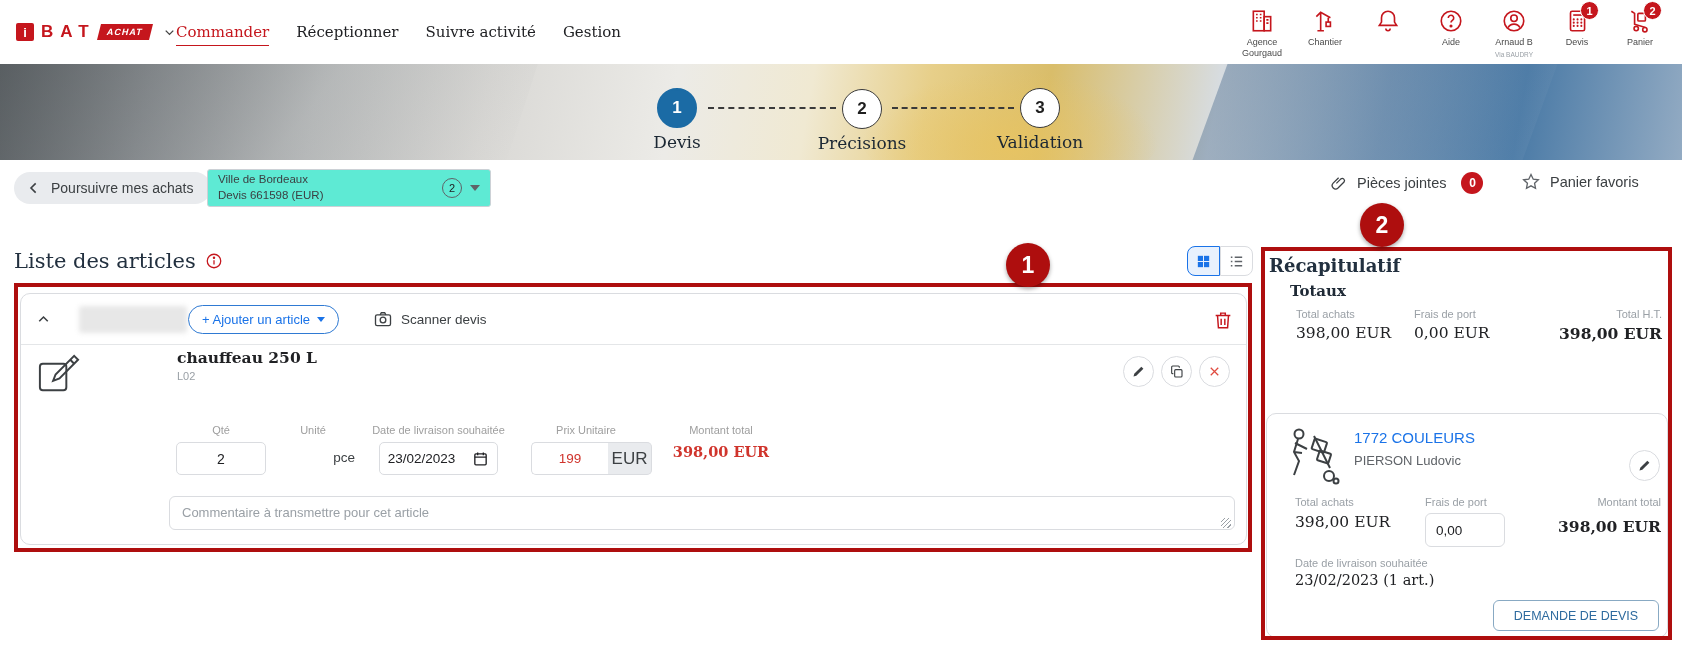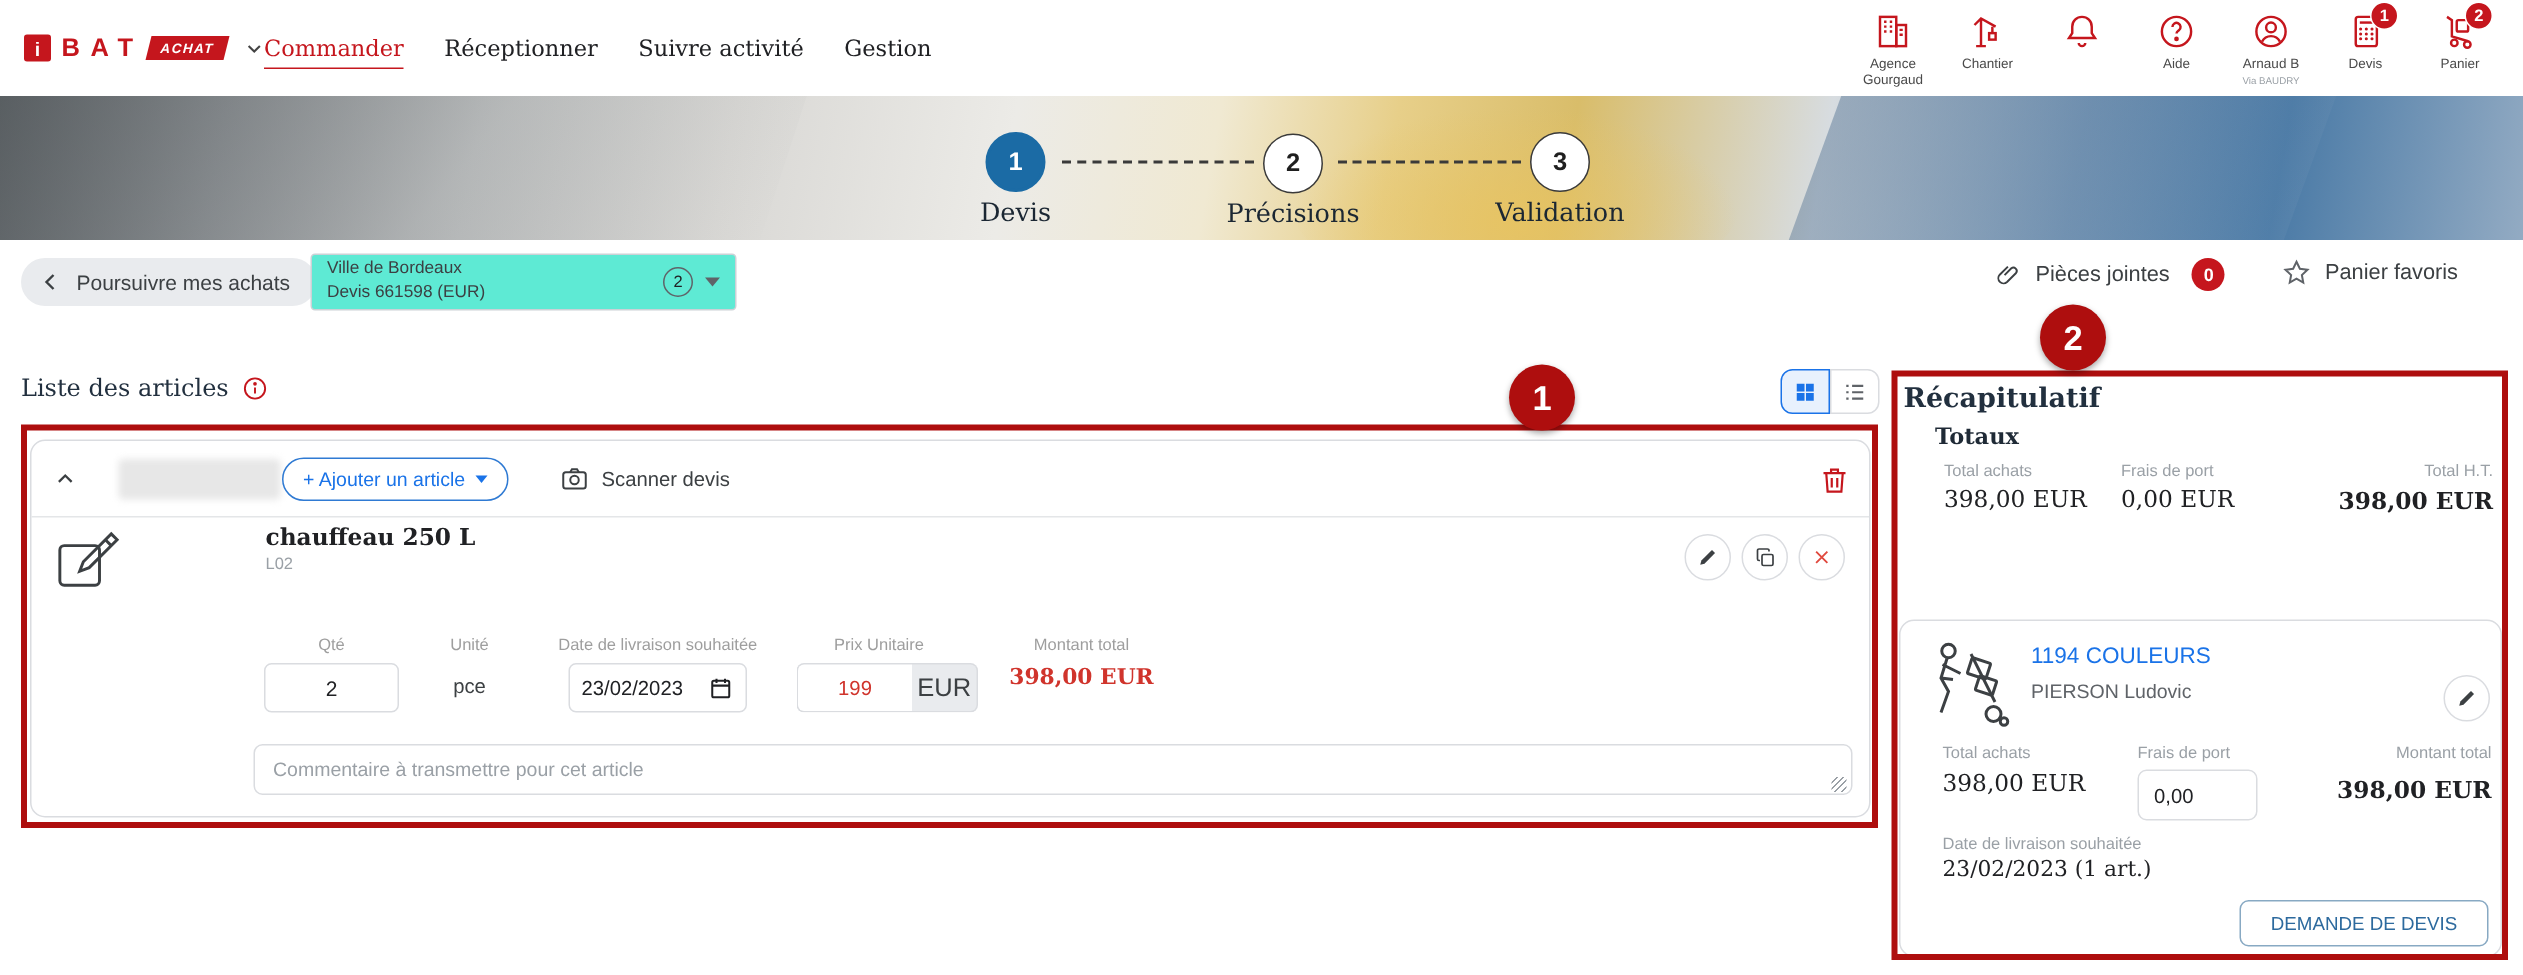--- a/index.html
+++ b/index.html
@@ -61,21 +61,21 @@
           border-top:6px solid #5f6368; margin:0 10px 0 8px; }
   .attach-group { position:absolute; left:1330px; top:172px; display:flex; align-items:center; gap:9px;
           color:#3c4043; font-size:14.5px; cursor:pointer;text-align:right; }
   .count-badge { width:22px; height:22px; border-radius:50%; background:#c5161d; color:#fff; font-size:12px;
           font-weight:bold; display:flex; align-items:center; justify-content:center; margin-left:6px; }
   .fav-group { position:absolute; left:1521px; top:172px; display:flex; align-items:center; gap:9px;
           color:#3c4043; font-size:14.5px; cursor:pointer; }
 
   
   .page-title { position:absolute; left:14px; top:249px; display:flex; align-items:center; gap:9px;
-          font-family:"DejaVu Serif", serif; font-size:16px; color:#22303f; }
+          font-family:"DejaVu Serif", serif; font-size:21px; color:#22303f; }
   .view-toggle { position:absolute; left:1187px; top:246px; display:flex; }
   .vt-btn { width:33px; height:30px; display:flex; align-items:center; justify-content:center; background:#fff;
           border:1px solid #dadce0; color:#5f6368; cursor:pointer; }
   .vt-btn.first { border-radius:8px 0 0 8px; }
   .vt-btn.last { border-radius:0 8px 8px 0; }
   .vt-btn.active { background:#e8f1fd; border:1px solid #1a73e8; color:#1a73e8; }
 
   
   .ann-rect { position:absolute; border:4px solid #ae0e0e; pointer-events:none; z-index:40; }
   .ann-rect1 { left:14px; top:283px; width:1238px; height:269px; }
@@ -108,21 +108,21 @@
   .art-actions { position:absolute; right:16px; top:62px; display:flex; gap:7px; }
   .circ-btn { width:31px; height:31px; border-radius:50%; border:1px solid #dadce0; background:#fff;
           display:flex; align-items:center; justify-content:center; color:#3c4043; cursor:pointer; }
   .circ-btn.red { color:#e04a3f; }
   .f-label { position:absolute; top:130px; font-size:11px; color:#9e9e9e; text-align:center; }
   .f-input { position:absolute; top:148px; height:33px; border:1px solid #dadce0; border-radius:5px;
           font-size:14px; color:#202124; background:#fff; }
   .qty-label { left:155px; width:90px; }
   .qty-input { left:155px; width:90px; text-align:center; }
   .unit-label { left:250px; width:84px; }
-  .unit-value { position:absolute; left:250px; top:156px; width:84px; text-align:center; font-size:13.5px; color:#3c4043; }
+  .unit-value { position:absolute; left:250px; top:156px; width:84px; text-align:right; font-size:13.5px; color:#3c4043; }
   .date-label { left:340px; width:155px; }
   .date-group { position:absolute; left:358px; top:148px; width:119px; height:33px; border:1px solid #dadce0;
           border-radius:5px; display:flex; align-items:center; background:#fff; }
   .date-text { flex:1; font-size:13.5px; color:#202124; text-align:center; }
   .date-cal { width:34px; height:100%; display:flex; align-items:center; justify-content:center;
           color:#202124; cursor:pointer; }
   .price-label { left:500px; width:130px; }
   .price-group { position:absolute; left:510px; top:148px; display:flex; height:33px; }
   .price-input { width:77px; height:33px; border:1px solid #dadce0; border-right:none; border-radius:5px 0 0 5px;
           color:#d0342c; font-size:13.5px; text-align:center; background:#fff; }
@@ -473,21 +473,21 @@
       <svg width="56" height="64" viewBox="0 0 56 64" fill="none" stroke="#3c4043" stroke-width="2">
           <circle cx="12" cy="8" r="4.5"></circle>
           <path d="M11 13l-4 13 5 9-5 14M8 17l12 6M7 26l8 1"></path>
           <path d="M27 10l16 32"></path>
           <rect x="26" y="14" width="13" height="11" rx="1" transform="rotate(18 32 19)"></rect>
           <rect x="31" y="26" width="12" height="10" rx="1" transform="rotate(18 37 31)"></rect>
           <circle cx="42" cy="50" r="5"></circle>
           <circle cx="49" cy="55" r="2.5"></circle>
         </svg>
     </span>
-    <div class="sup-name">1194 COULEURS</div>
+    <div class="sup-name">1772 COULEURS</div>
     <div class="sup-contact">PIERSON Ludovic</div>
     <div class="circ-btn sup-edit">
       <span>
         <svg width="15" height="15" viewBox="0 0 24 24" fill="currentColor">
             <path d="M4 20l1.2-4.5L16.5 4.2l3.3 3.3L8.5 18.8 4 20z"></path>
           </svg>
       </span>
     </div>
     <div class="sup-grid">
       <div class="sup-col c1">

